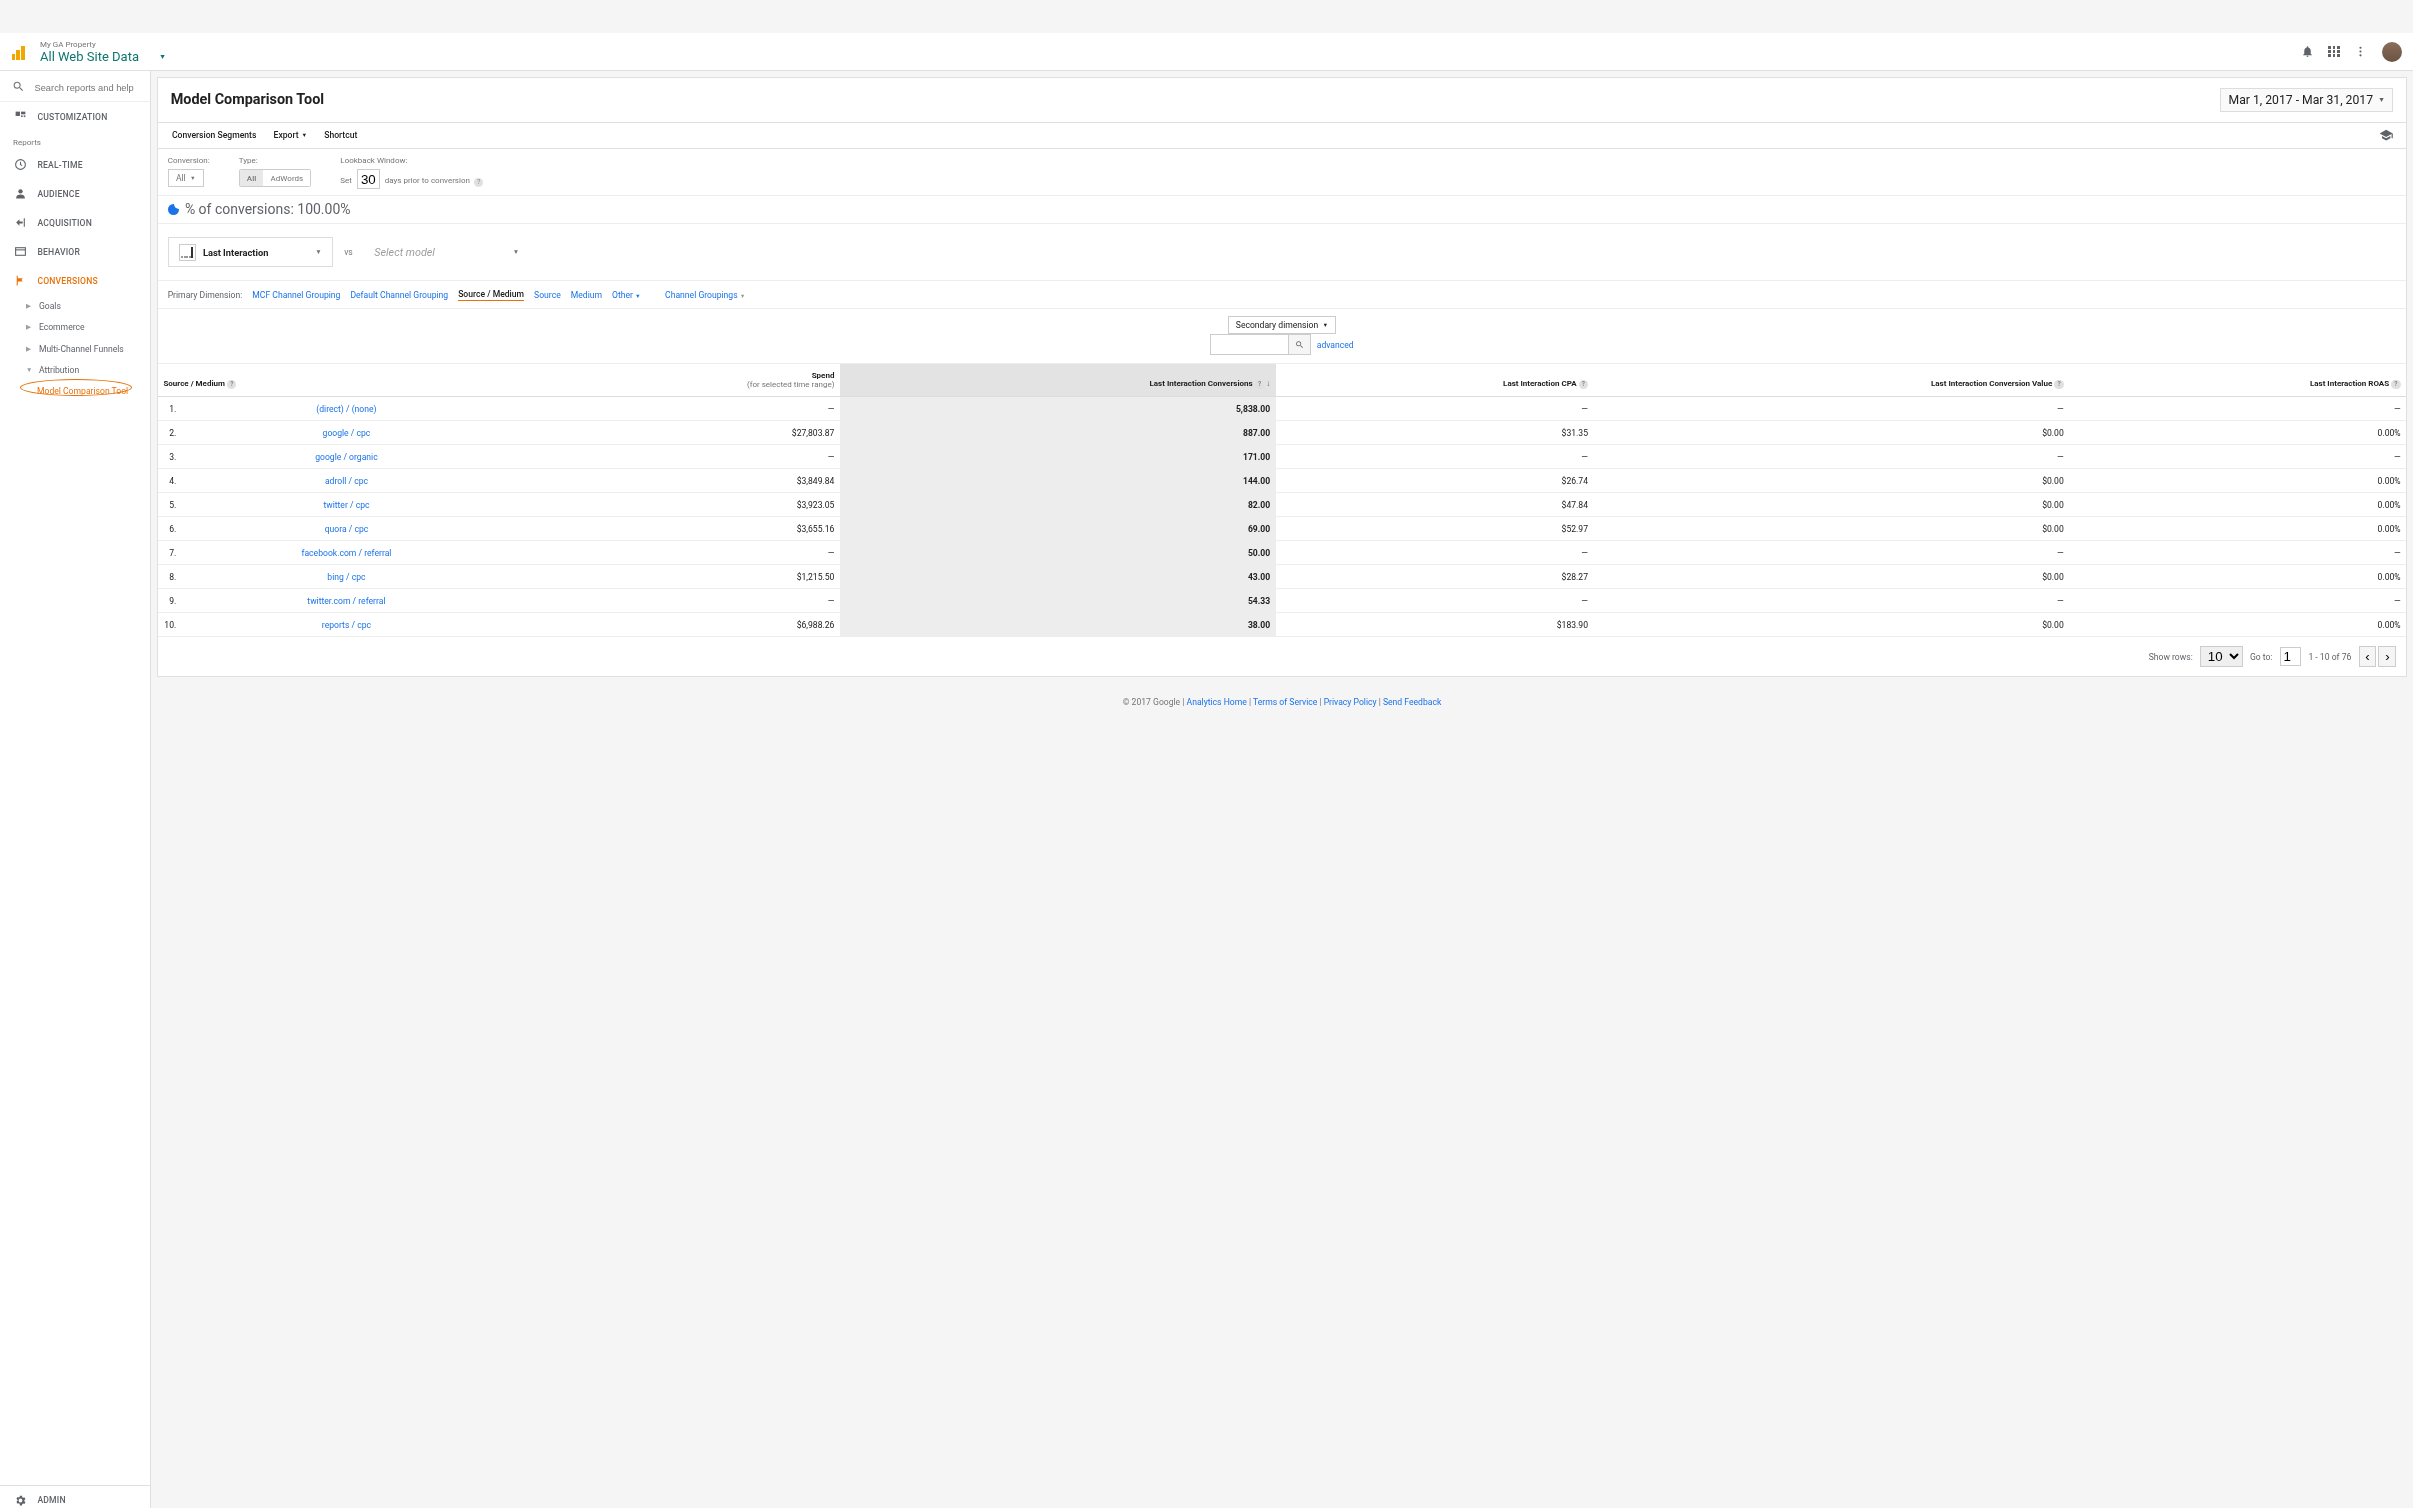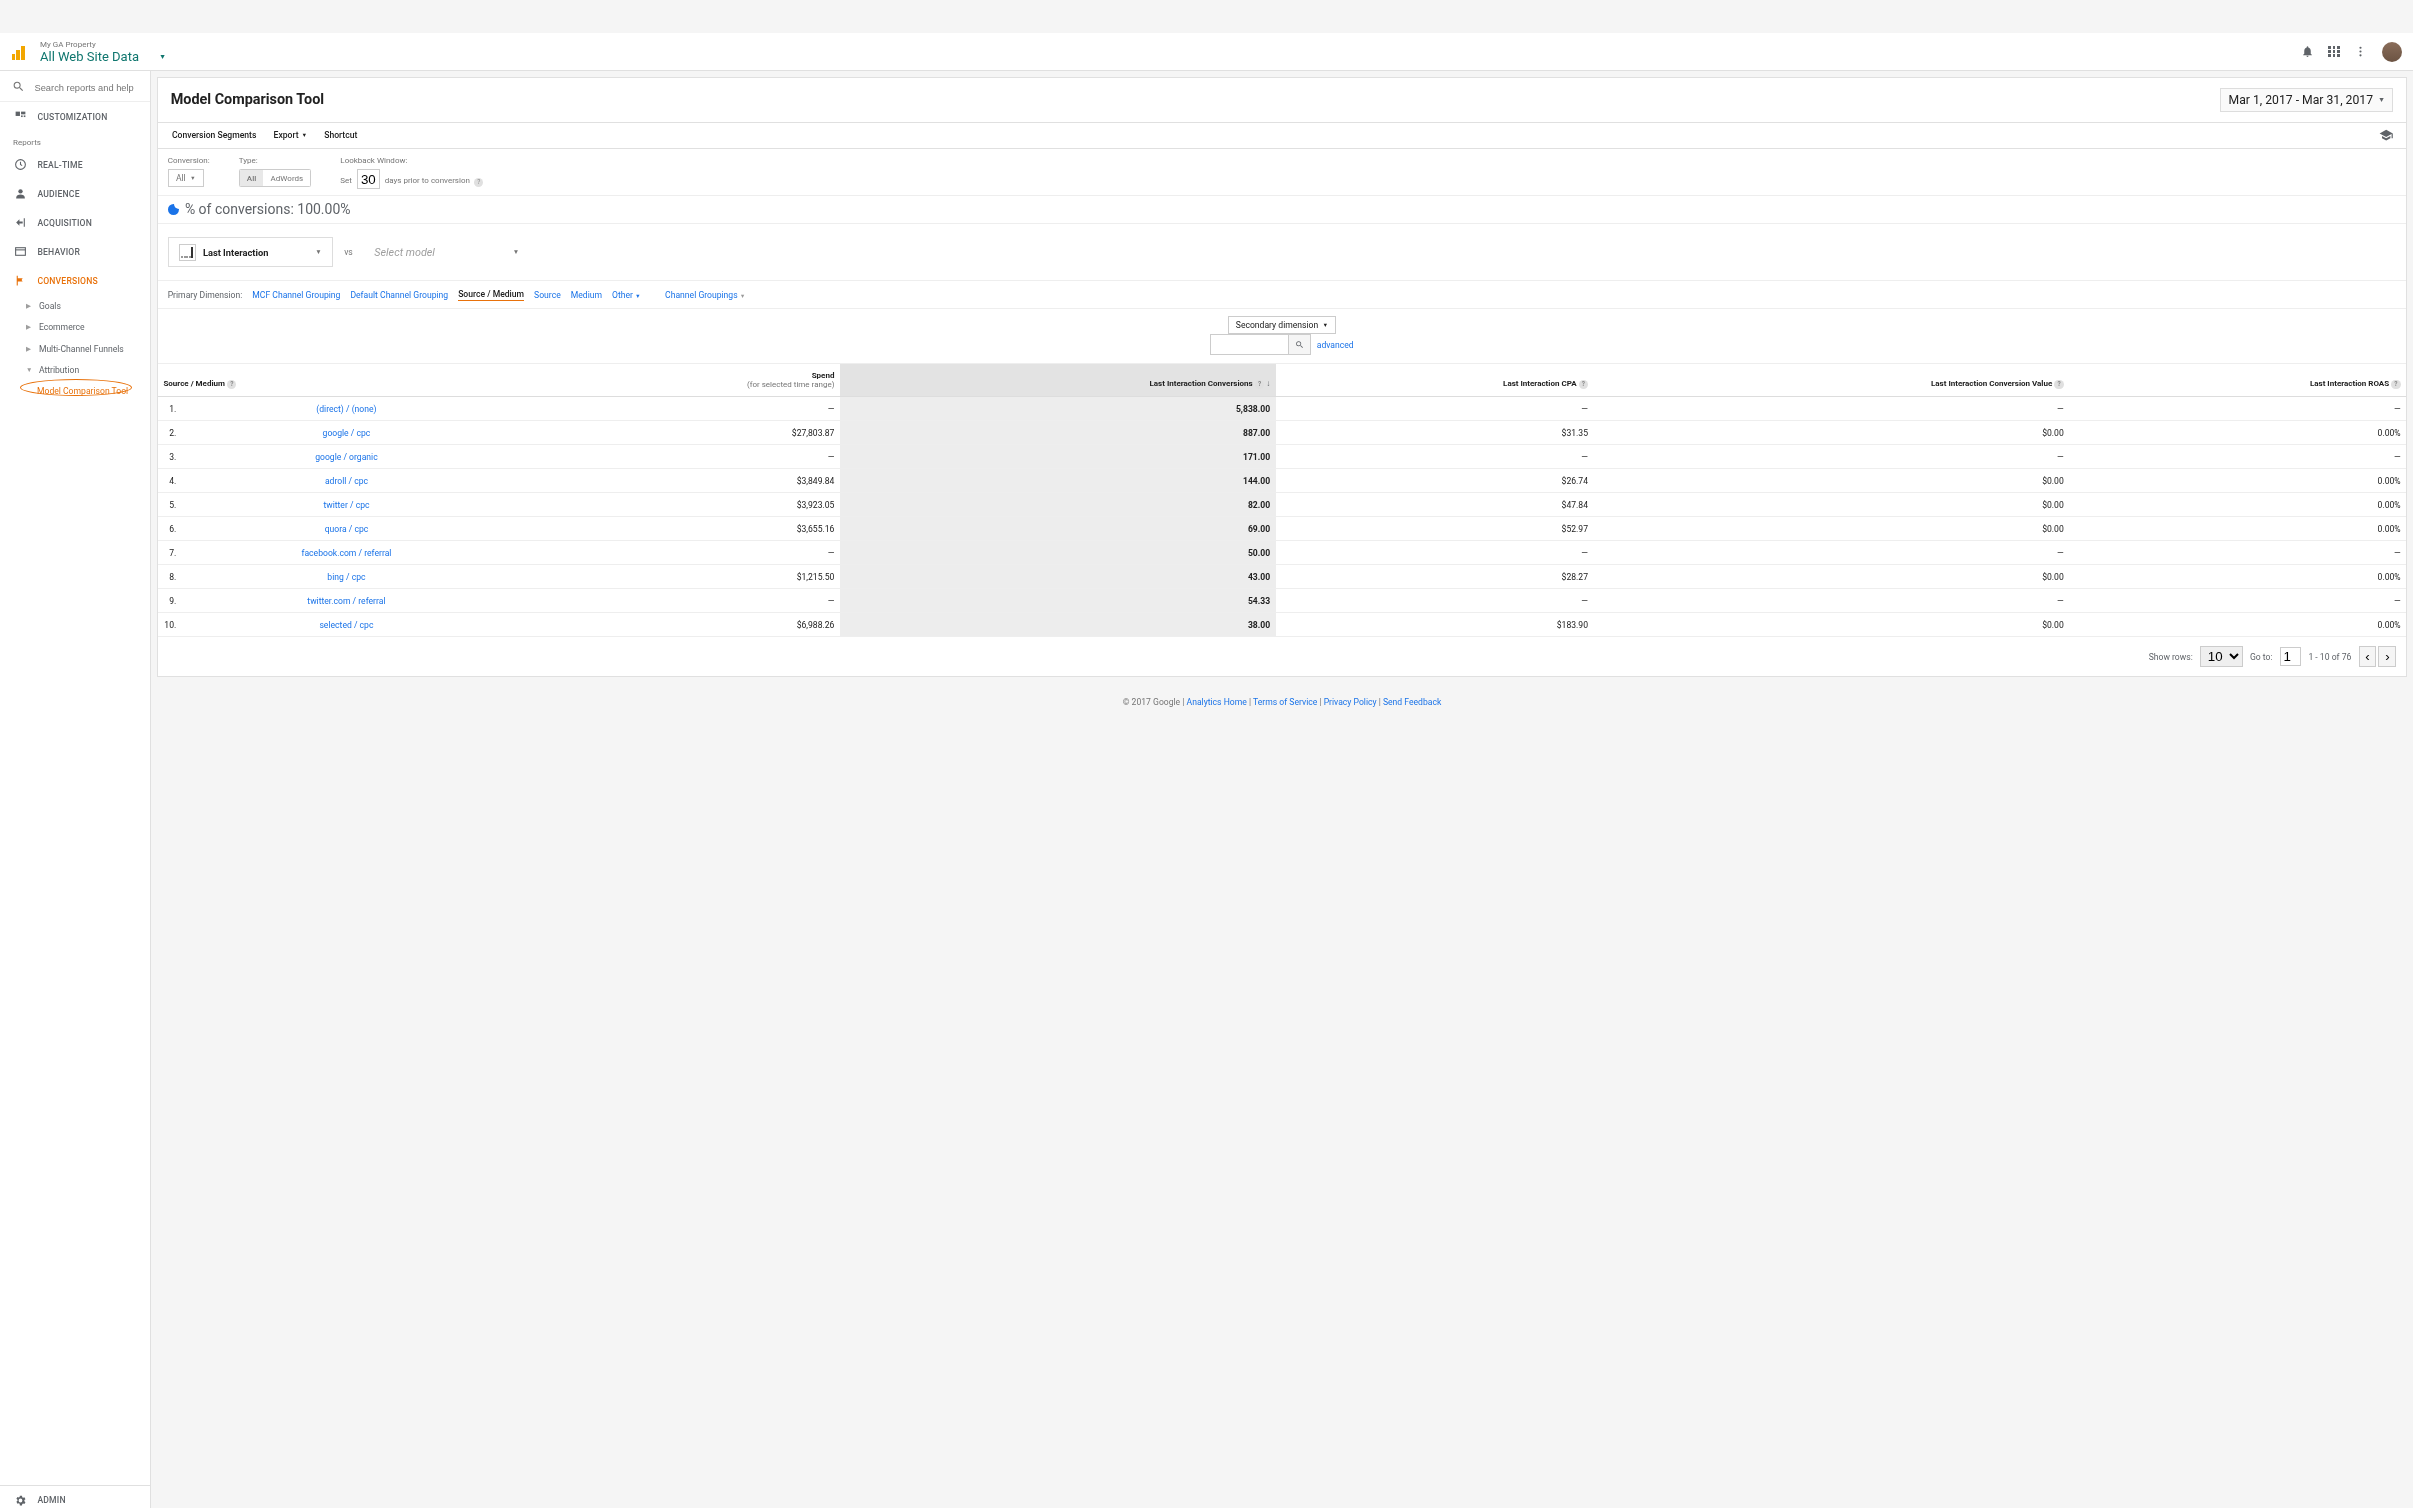--- a/index.html
+++ b/index.html
@@ -450,21 +450,21 @@
               <td class="idx-cell">9.</td>
               <td class="dim-cell"><a>twitter.com / referral</a></td>
               <td>—</td>
               <td class="conv-col">54.33</td>
               <td>—</td>
               <td>—</td>
               <td>—</td>
             </tr>
             <tr>
               <td class="idx-cell">10.</td>
-              <td class="dim-cell"><a>selected / cpc</a></td>
+              <td class="dim-cell"><a>reports / cpc</a></td>
               <td>$6,988.26</td>
               <td class="conv-col">38.00</td>
               <td>$183.90</td>
               <td>$0.00</td>
               <td>0.00%</td>
             </tr>
           </tbody>
       </table>
 
       <div class="pager">

